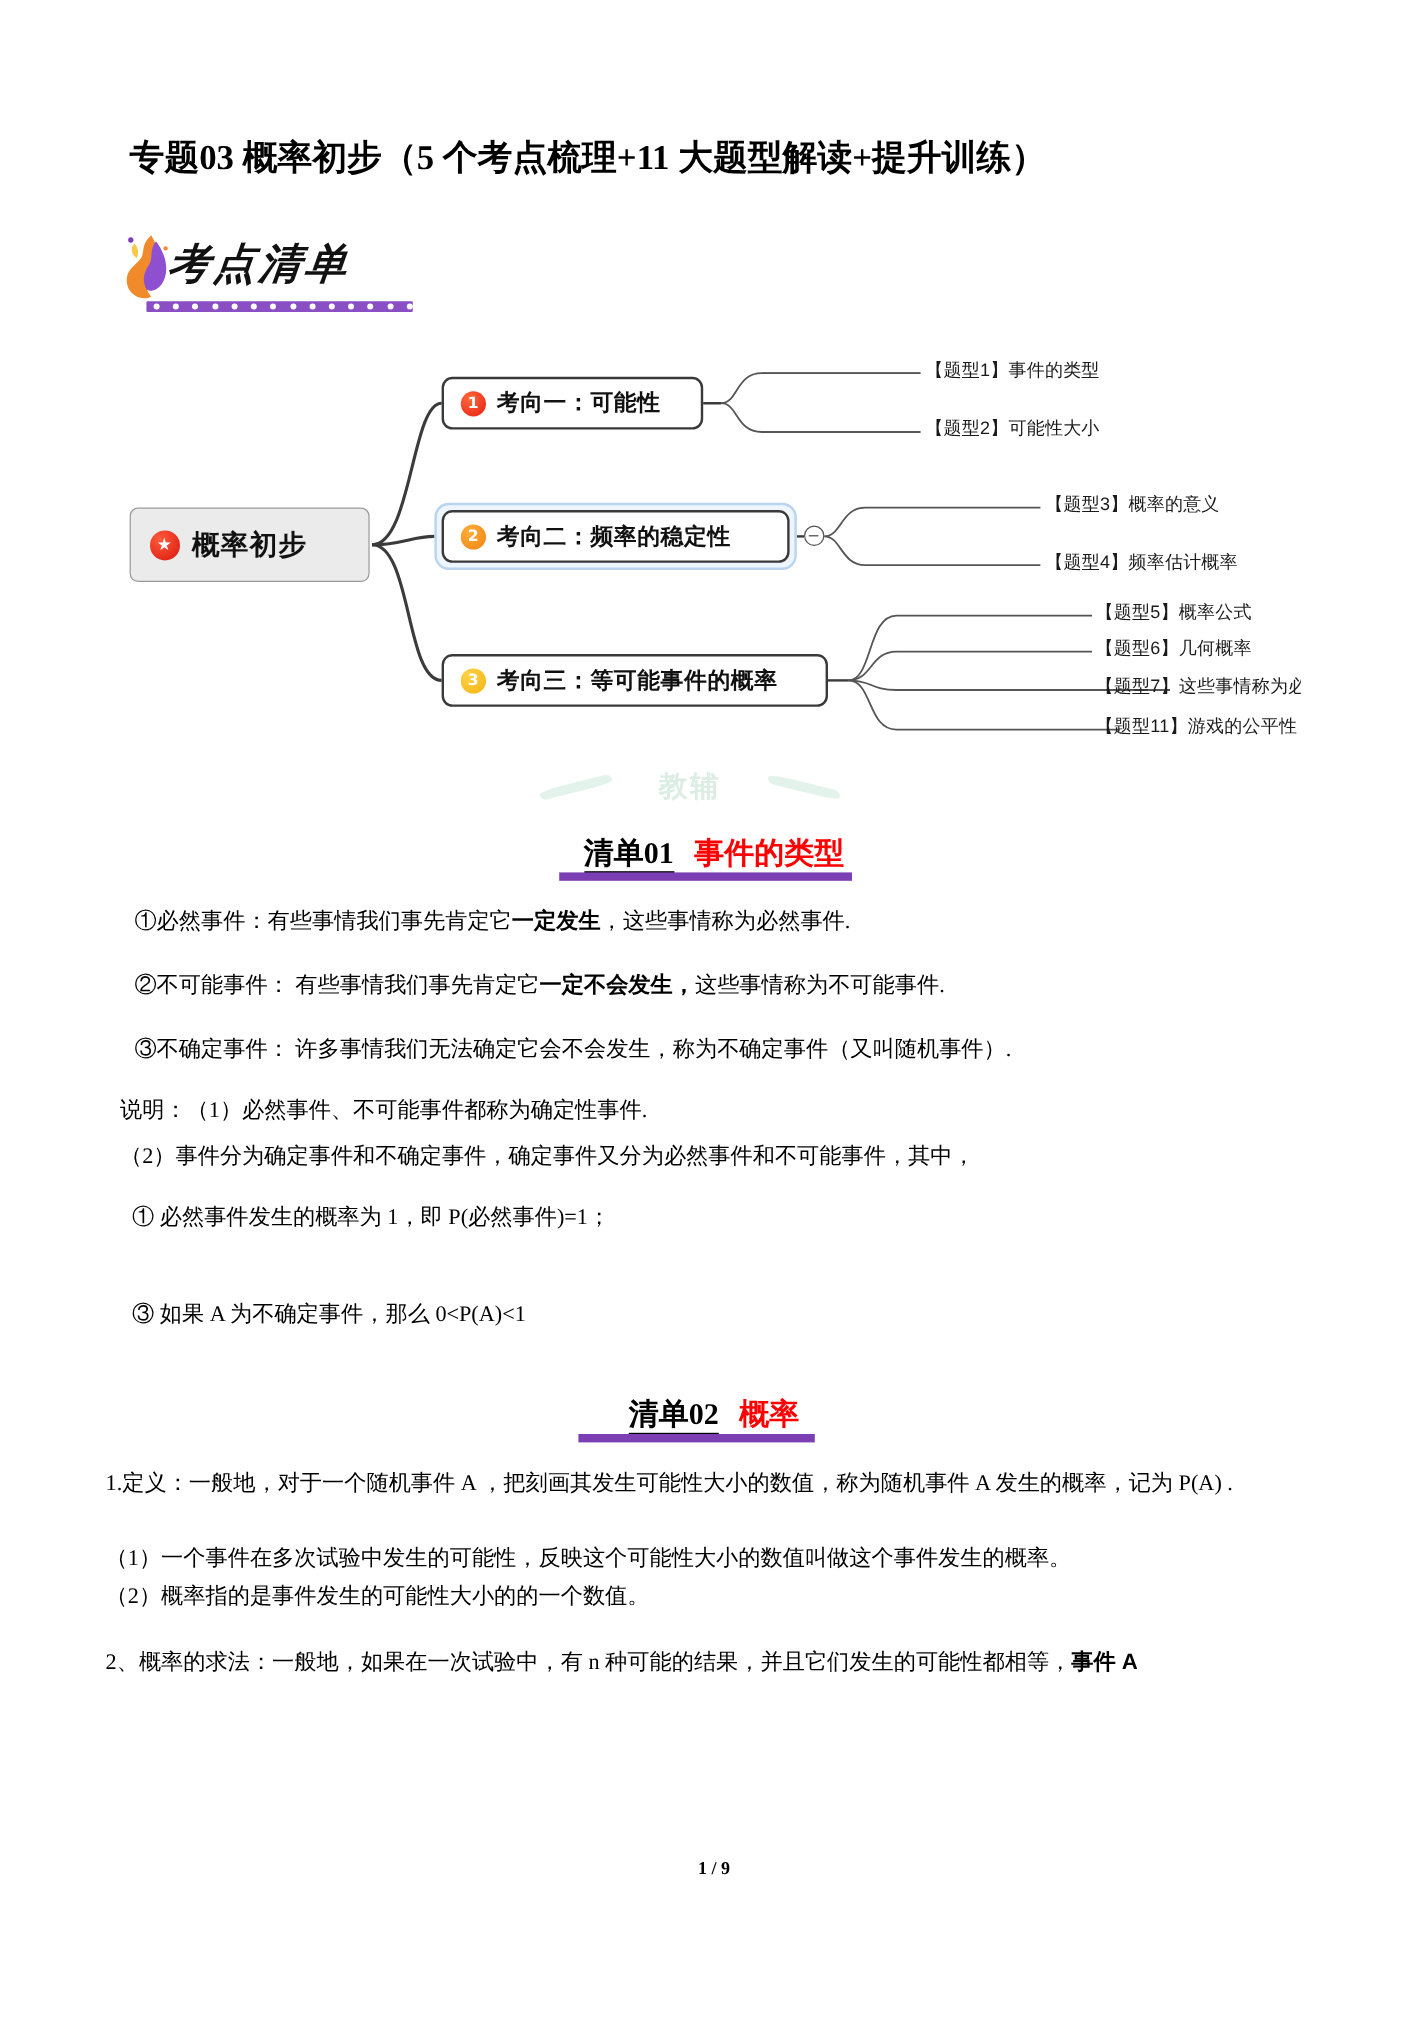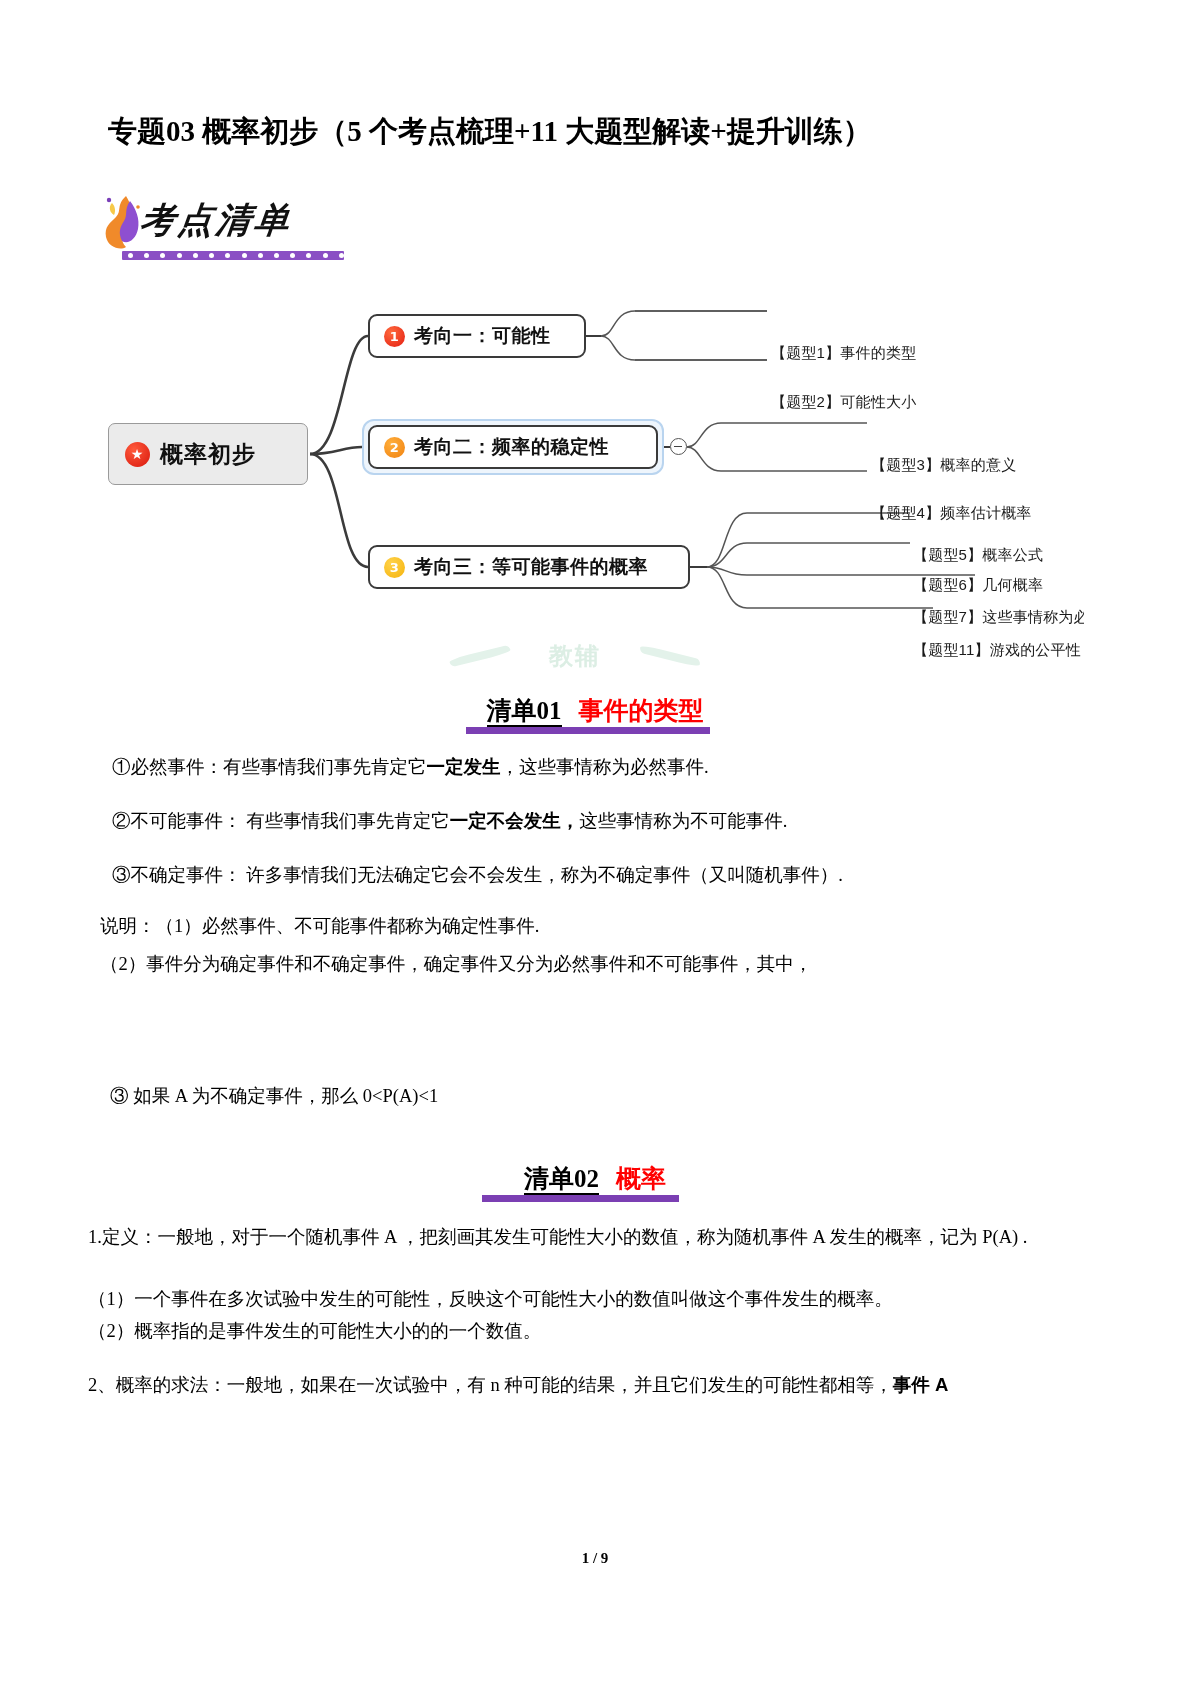--- a/index.html
+++ b/index.html
@@ -177,21 +177,20 @@
     font-family: "DejaVu Sans", sans-serif;
   }
 
   .leaf {
     position: absolute;
     white-space: nowrap;
     font-family: "Liberation Sans", "DejaVu Sans", sans-serif;
     font-size: 15px;
     color: #1a1a1a;
     letter-spacing: 0.2px;
-    margin-top: 45px;
   }
 
   .collapse-btn {
     position: absolute;
     left: 575px;
     top: 160px;
     width: 17px;
     height: 17px;
     border: 1.4px solid #555;
     border-radius: 50%;
@@ -396,20 +395,21 @@
   <div class="para" style="left:112px; top:752px;">
     <span>①必然事件：</span><span>有些事情我们事先肯定它</span><b>一定发生</b><span>，这些事情称为必然事件.</span>
   </div>
 
   <div class="para" style="left:112px; top:860px;">
     <span>③不确定事件：</span><span>  许多事情我们无法确定它会不会发生，称为不确定事件（又叫随机事件）</span><span>.</span>
   </div>
 
   <div class="para" style="left:100px; top:911px;">说明：（1）必然事件、不可能事件都称为确定性事件.</div>
   <div class="para" style="left:100px; top:949px;">（2）事件分为确定事件和不确定事件，确定事件又分为必然事件和不可能事件，其中，</div>
+  <div class="para" style="left:110px; top:1000px;">① 必然事件发生的概率为 1，即 P(必然事件)=1；</div>
   <div class="para" style="left:110px; top:1081px;">③ 如果 A 为不确定事件，那么 0&lt;P(A)&lt;1</div>
 
   <div class="sec-head" style="top:1162px;">
     <span class="lbl">清单02</span><span class="ttl">概率</span>
   </div>
   <div class="sec-rule" style="left:482px; top:1195px; width:197px;"></div>
 
   <div class="para para-wrap" style="left:88px; top:1222px; width:1016px; white-space:normal;">1.定义：一般地，对于一个随机事件 A ，把刻画其发生可能性大小的数值，称为随机事件 A 发生的概率，记为 P(A)  .</div>
   <div class="para" style="left:88px; top:1284px;">（1）一个事件在多次试验中发生的可能性，反映这个可能性大小的数值叫做这个事件发生的概率。</div>
   <div class="para" style="left:88px; top:1316px;">（2）概率指的是事件发生的可能性大小的的一个数值。</div>

